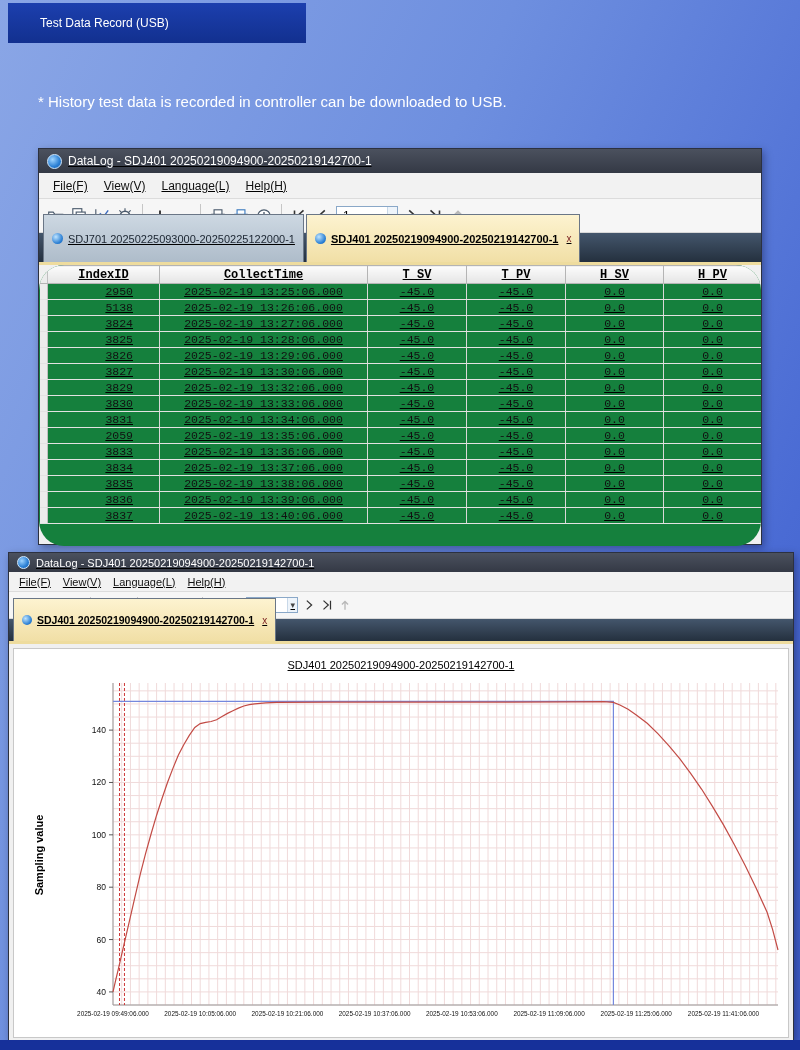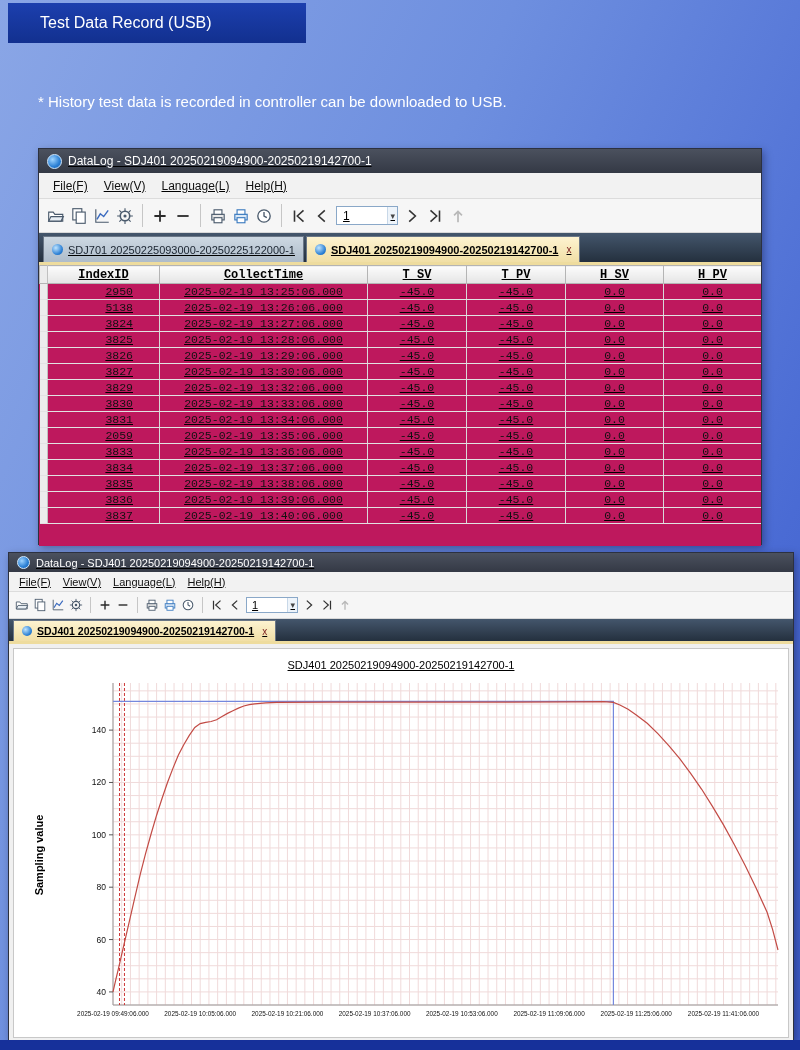--- a/index.html
+++ b/index.html
@@ -2,21 +2,21 @@
 <html><head>
 <meta charset="utf-8">
 <style>
   html,body{margin:0;padding:0;}
   body{
     width:800px;height:1050px;position:relative;overflow:hidden;
     font-family:"Liberation Sans",sans-serif;
     background:linear-gradient(115deg,#8aa6e6 0%,#6e8fdf 40%,#4a6bd4 80%,#3c5bc8 100%);
   }
   .header-box{position:absolute;left:8px;top:3px;width:298px;height:40px;
-    background:linear-gradient(180deg,#1c3fae,#12308f);color:#fff;font-size:16px;
+    background:linear-gradient(180deg,#1c3fae,#12308f);color:#fff;font-size:12px;
     display:flex;align-items:center;padding-left:32px;box-sizing:border-box;}
   .note{position:absolute;left:38px;top:93px;color:#fff;font-size:15px;}
 
   .win{position:absolute;background:#f0f0f0;border:1px solid #2c3140;box-sizing:border-box;
     box-shadow:2px 3px 8px rgba(0,0,30,.35);text-decoration:underline;}
   .win1{left:38px;top:148px;width:724px;height:397px;}
   .win2{left:8px;top:552px;width:786px;height:489px;}
 
   .titlebar{background:linear-gradient(180deg,#4b515e,#343945);color:#fff;display:flex;align-items:center;gap:6px;padding:0 8px;}
   .win1 .titlebar{height:24px;font-size:12px;}
@@ -41,32 +41,32 @@
   .page-input{background:#fff;border:1px solid #8aa8c8;display:inline-flex;align-items:center;
     justify-content:space-between;box-sizing:border-box;}
   .win1 .page-input{width:62px;height:19px;font-size:12px;padding-left:6px;}
   .win2 .page-input{width:52px;height:16px;font-size:11px;padding-left:5px;}
   .parrow{font-size:9px;color:#444;border-left:1px solid #c8d8e8;padding:0 2px;background:#eef4fa;
     align-self:stretch;display:flex;align-items:center;}
 
   .tabstrip{background:linear-gradient(180deg,#44566c,#24303e);display:flex;align-items:flex-end;padding:0 0 0 4px;gap:2px;}
   .win1 .tabstrip{height:29px;}
   .win2 .tabstrip{height:22px;}
-  .tab{display:inline-flex;align-items:center;gap:5px;padding:1px 8px;border:1px solid #6a7686;border-bottom:none;white-space:nowrap;text-align:right;}
+  .tab{display:inline-flex;align-items:center;gap:5px;padding:12px 8px;border:1px solid #6a7686;border-bottom:none;white-space:nowrap;text-align:right;}
   .win1 .tab{height:23px;font-size:11px;}
   .win2 .tab{height:18px;font-size:10.5px;}
   .tab.inactive{background:linear-gradient(180deg,#cdd8e2,#aebcca);color:#1a2430;}
   .tab.active{background:linear-gradient(180deg,#fdf3d0,#f1dfa6);font-weight:bold;color:#000;}
   .tab-icon{width:11px;height:11px;border-radius:50%;flex:0 0 auto;
     background:radial-gradient(circle at 35% 35%,#bfe4ff,#2a7fd4 65%,#1a5fb0);}
   .win2 .tab-icon{width:10px;height:10px;}
   .tab-close{color:#7a1f1f;font-size:10px;margin-left:3px;font-weight:normal;}
   .tab-underline{height:3px;background:#eedc9e;}
 
-  .table-area{background:#be185d;height:281px;overflow:hidden;}
+  .table-area{background:#15803d;height:281px;overflow:hidden;border-radius:25px;}
   table{border-collapse:collapse;table-layout:fixed;font-family:"Liberation Mono",monospace;width:722px;}
   th{background:linear-gradient(180deg,#fcfcfc,#e4e4e4);border:1px solid #b4b4b4;font-size:12px;font-weight:600;height:17px;padding:0;}
   td{border-right:1px solid #d8d8d8;border-bottom:1px solid #e2e2e2;font-size:11.5px;height:15px;
     text-align:center;padding:0;white-space:nowrap;overflow:hidden;color:#111;}
   td.idx{text-align:right;padding-right:26px;}
   td.gutter,th.gutter{background:#ececec;border-right:1px solid #c0c0c0;}
 
   .chart-panel{background:#fff;margin:4px;height:388px;position:relative;border:1px solid #c8c8c8;overflow:hidden;}
   .chart-title{text-align:center;font-size:11px;color:#000;padding-top:8px;line-height:16px;}
   .ylabel{position:absolute;left:-30px;top:200px;width:110px;text-align:center;transform:rotate(-90deg);

